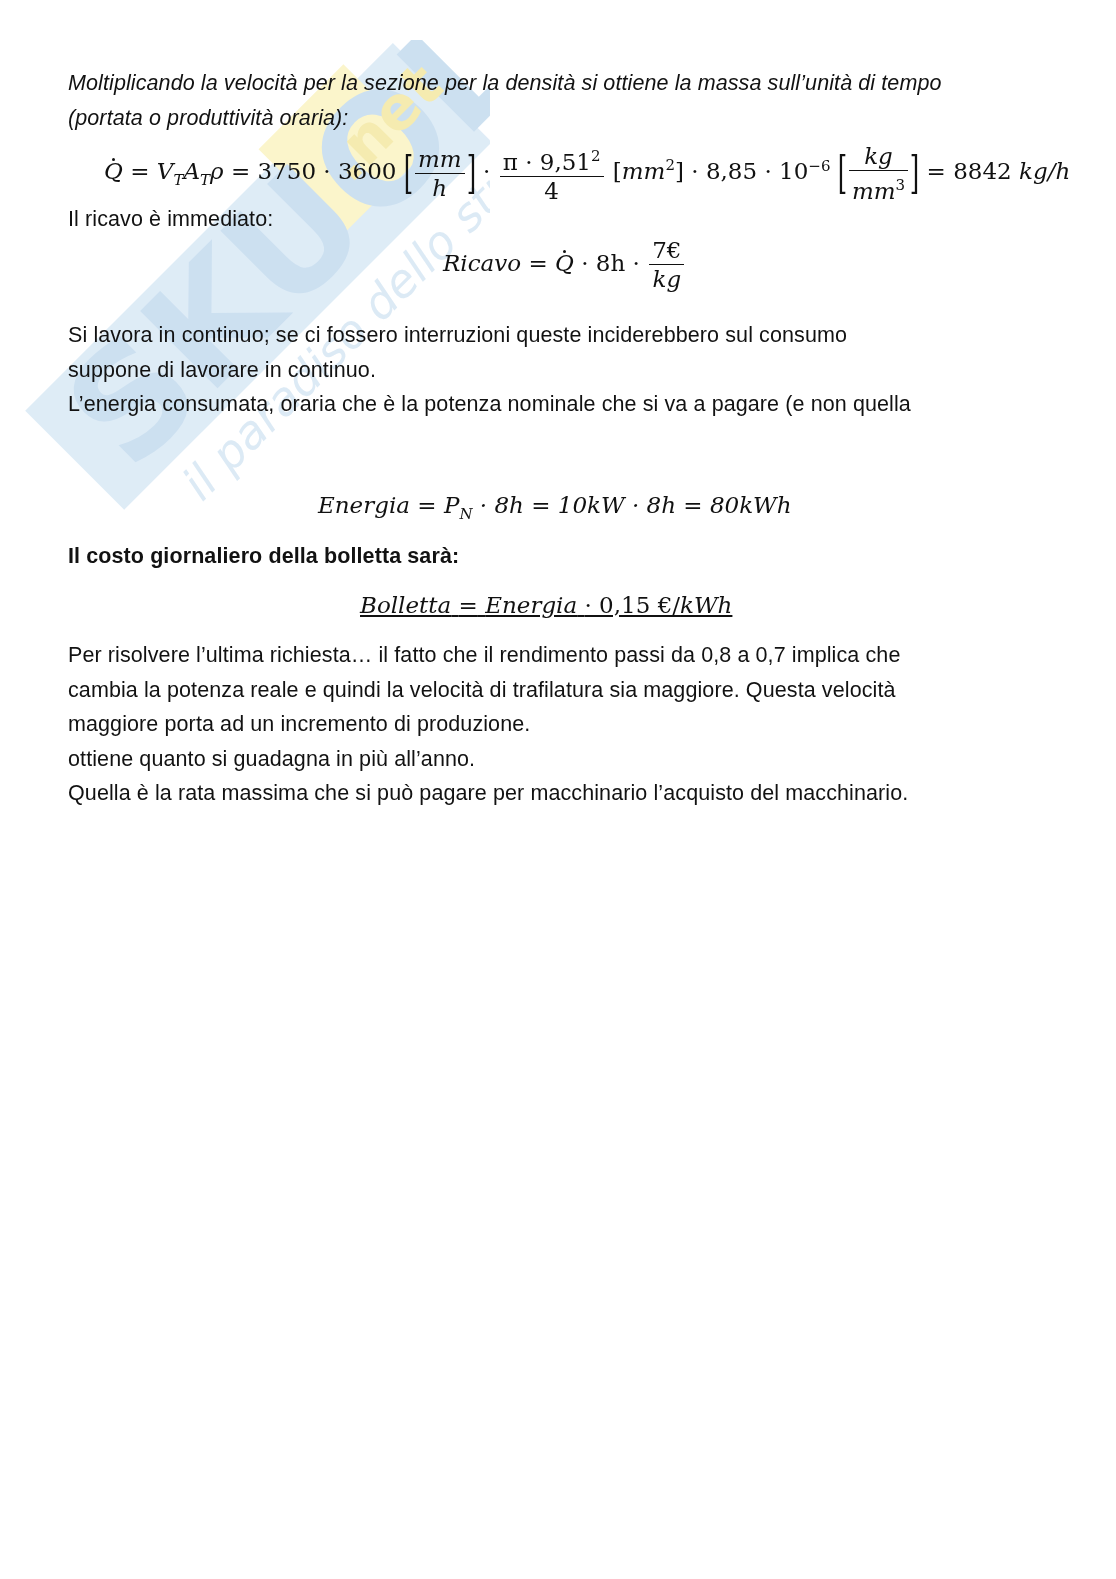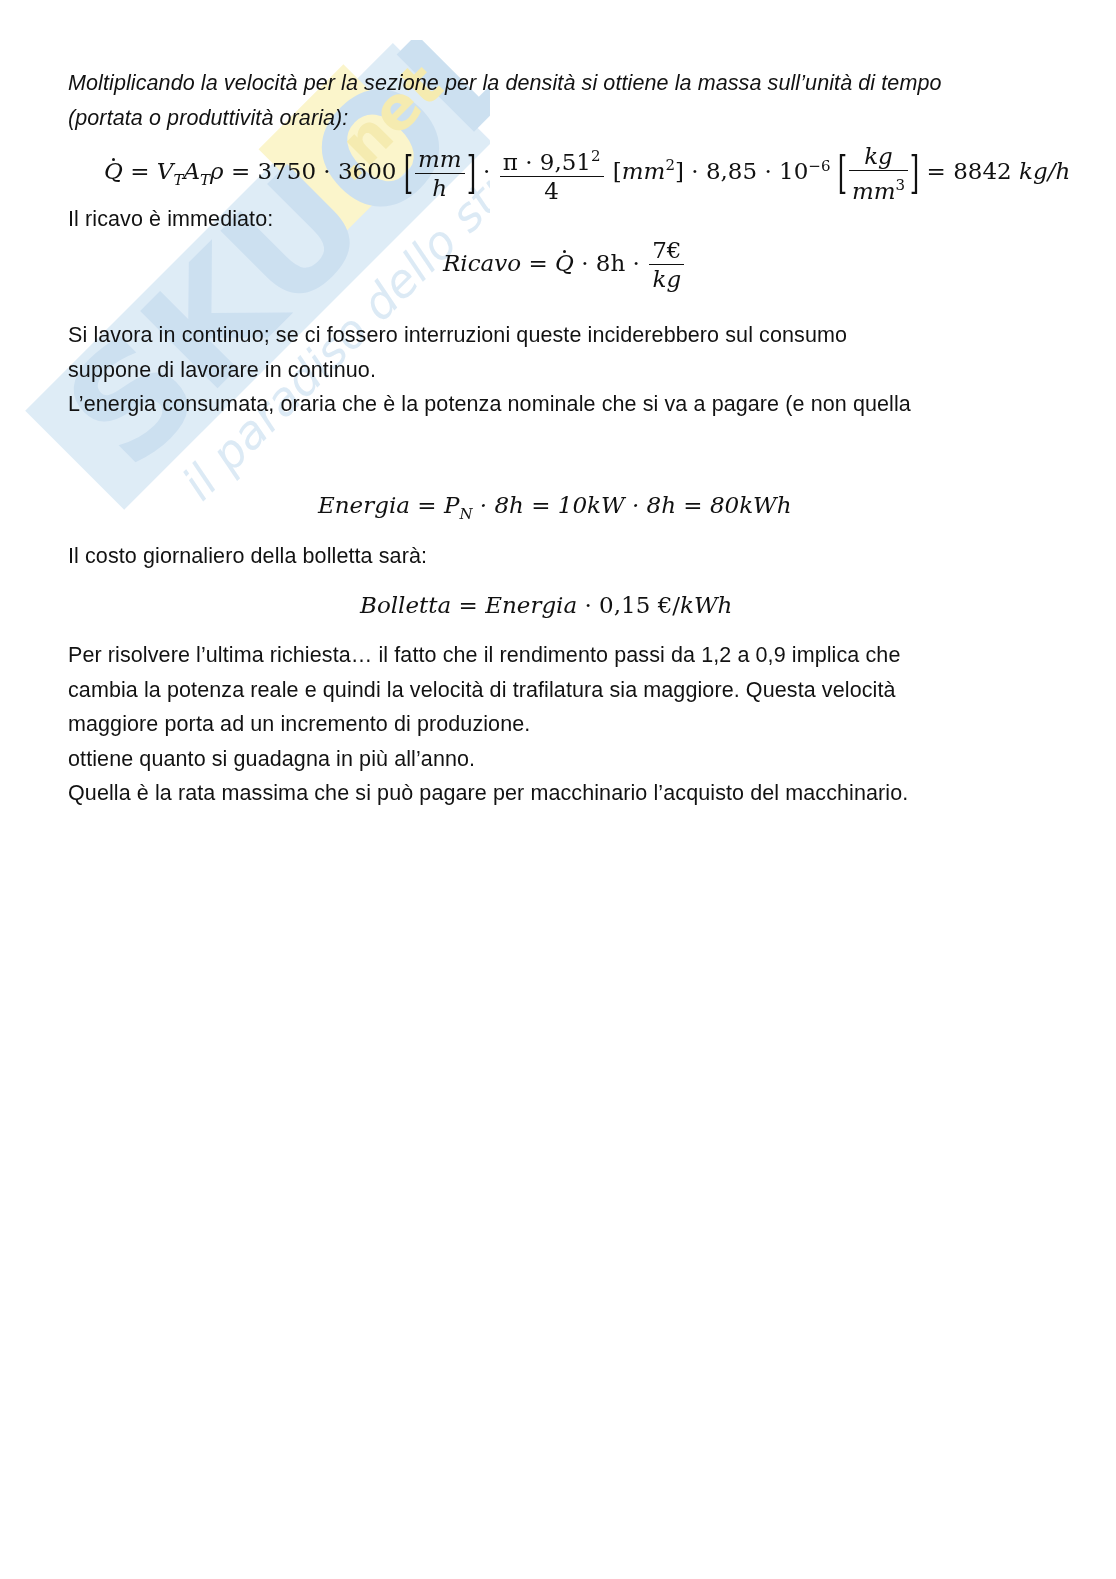--- a/index.html
+++ b/index.html
@@ -148,33 +148,33 @@
       <span class="line">L’energia consumata, oraria che è la potenza nominale che si va a pagare (e non quella</span>
     </div>
 
     <div class="math" style="left:250px; top:492px;text-align:center;">
       <i>Energia</i>
       <span>=</span>
       <i>P</i><sub><i>N</i></sub>
       <i>· 8h = 10kW · 8h = 80kWh</i>
     </div>
 
-    <div class="para" style="top:539px;">
+    <div class="para" style="top:539px;font-weight:bold;">
       <span class="line">Il costo giornaliero della bolletta sarà:</span>
     </div>
 
-    <div class="math" style="left:292px; top:592px;">
+    <div class="math" style="left:292px; top:592px;text-decoration:underline;">
       <i>Bolletta</i>
       <span>=</span>
       <i>Energia</i>
       <span>· 0,15 €/</span><i>kWh</i>
     </div>
 
     <div class="para" style="top:638px;">
-      <span class="line">Per risolvere l’ultima richiesta… il fatto che il rendimento passi da 1,2 a 0,9 implica che</span>
+      <span class="line">Per risolvere l’ultima richiesta… il fatto che il rendimento passi da 0,8 a 0,7 implica che</span>
       <span class="line">cambia la potenza reale e quindi la velocità di trafilatura sia maggiore. Questa velocità</span>
       <span class="line">maggiore porta ad un incremento di produzione.</span>
       <span class="line">ottiene quanto si guadagna in più all’anno.</span>
       <span class="line">Quella è la rata massima che si può pagare per macchinario l’acquisto del macchinario.</span>
     </div>
 
   </div>
 </div>
 
 </body></html>

